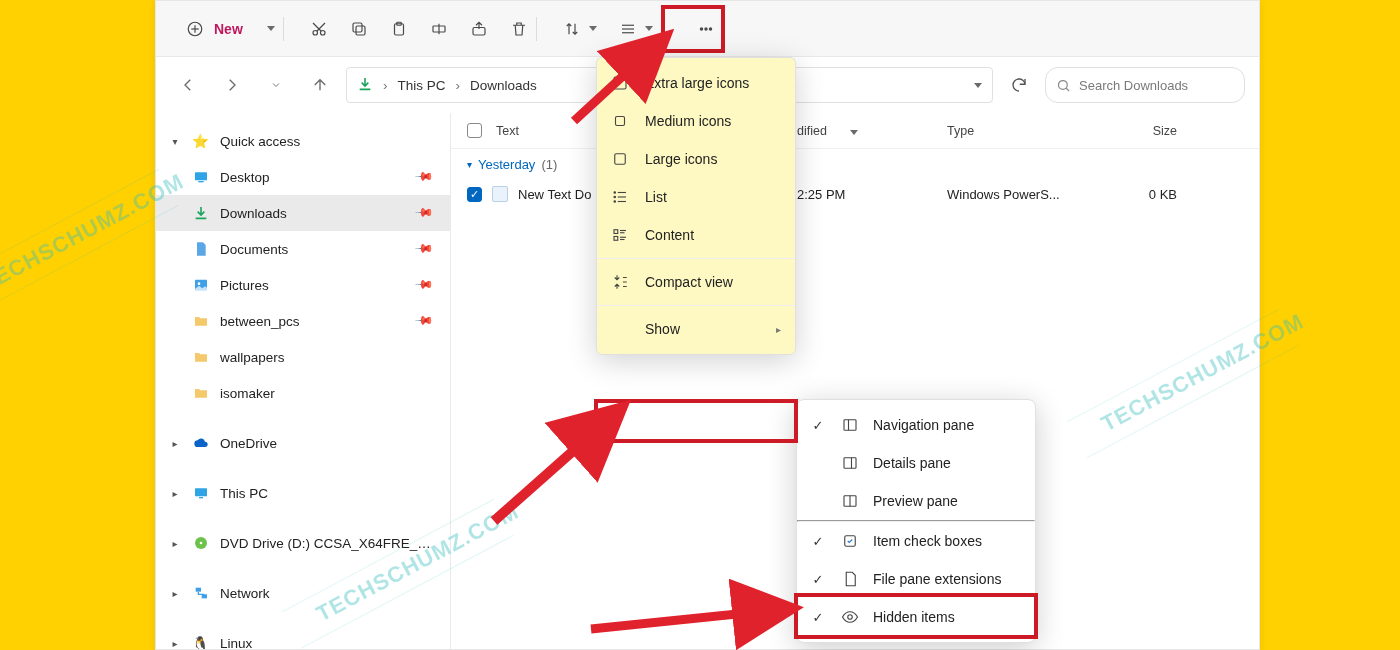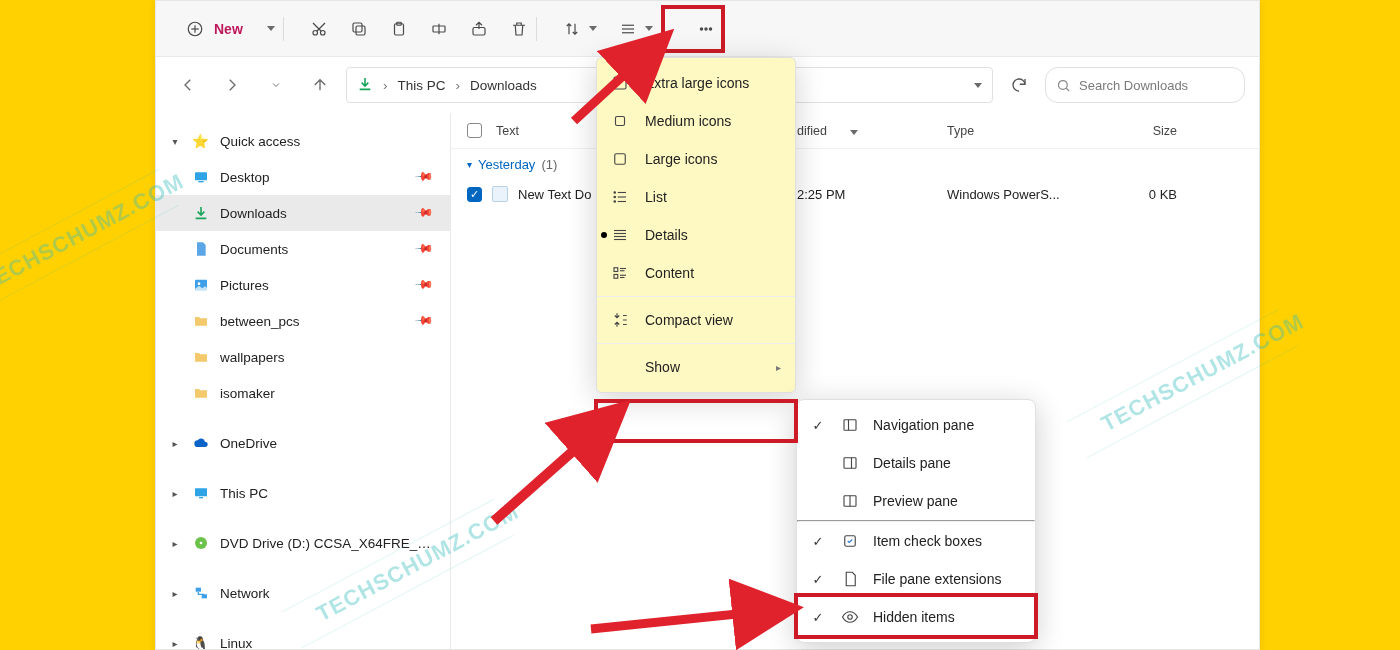--- a/index.html
+++ b/index.html
@@ -397,32 +397,20 @@
             <line x1="9" y1="12" x2="20" y2="12"></line>
             <line x1="9" y1="18" x2="20" y2="18"></line>
             <circle cx="5" cy="6" r="1" fill="#454545"></circle>
             <circle cx="5" cy="12" r="1" fill="#454545"></circle>
             <circle cx="5" cy="18" r="1" fill="#454545"></circle>
           </svg>
         </span>
         <span>List</span>
       </div>
     <div class="mitem">
-        <span class="dot"></span>
-        <span class="ico">
-          <svg viewBox="0 0 24 24">
-            <line x1="4" y1="6" x2="20" y2="6"></line>
-            <line x1="4" y1="10" x2="20" y2="10"></line>
-            <line x1="4" y1="14" x2="20" y2="14"></line>
-            <line x1="4" y1="18" x2="20" y2="18"></line>
-          </svg>
-        </span>
-        <span>Details</span>
-      </div>
-    <div class="mitem">
         <span class="ico">
           <svg viewBox="0 0 24 24">
             <rect x="4" y="5" width="5" height="5"></rect>
             <line x1="12" y1="6" x2="20" y2="6"></line>
             <line x1="12" y1="9" x2="18" y2="9"></line>
             <rect x="4" y="14" width="5" height="5"></rect>
             <line x1="12" y1="15" x2="20" y2="15"></line>
             <line x1="12" y1="18" x2="18" y2="18"></line>
           </svg>
         </span>

